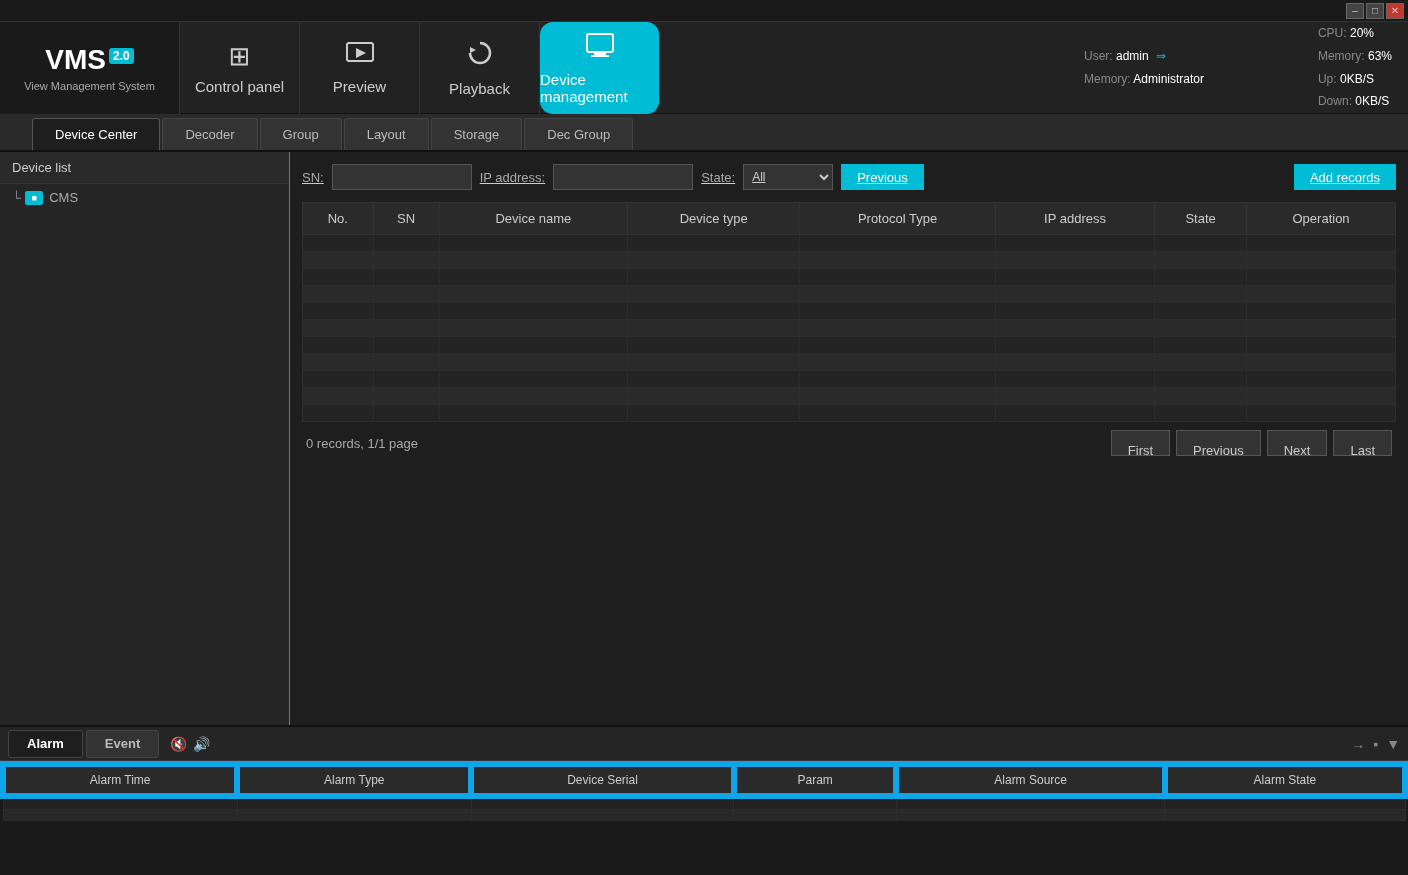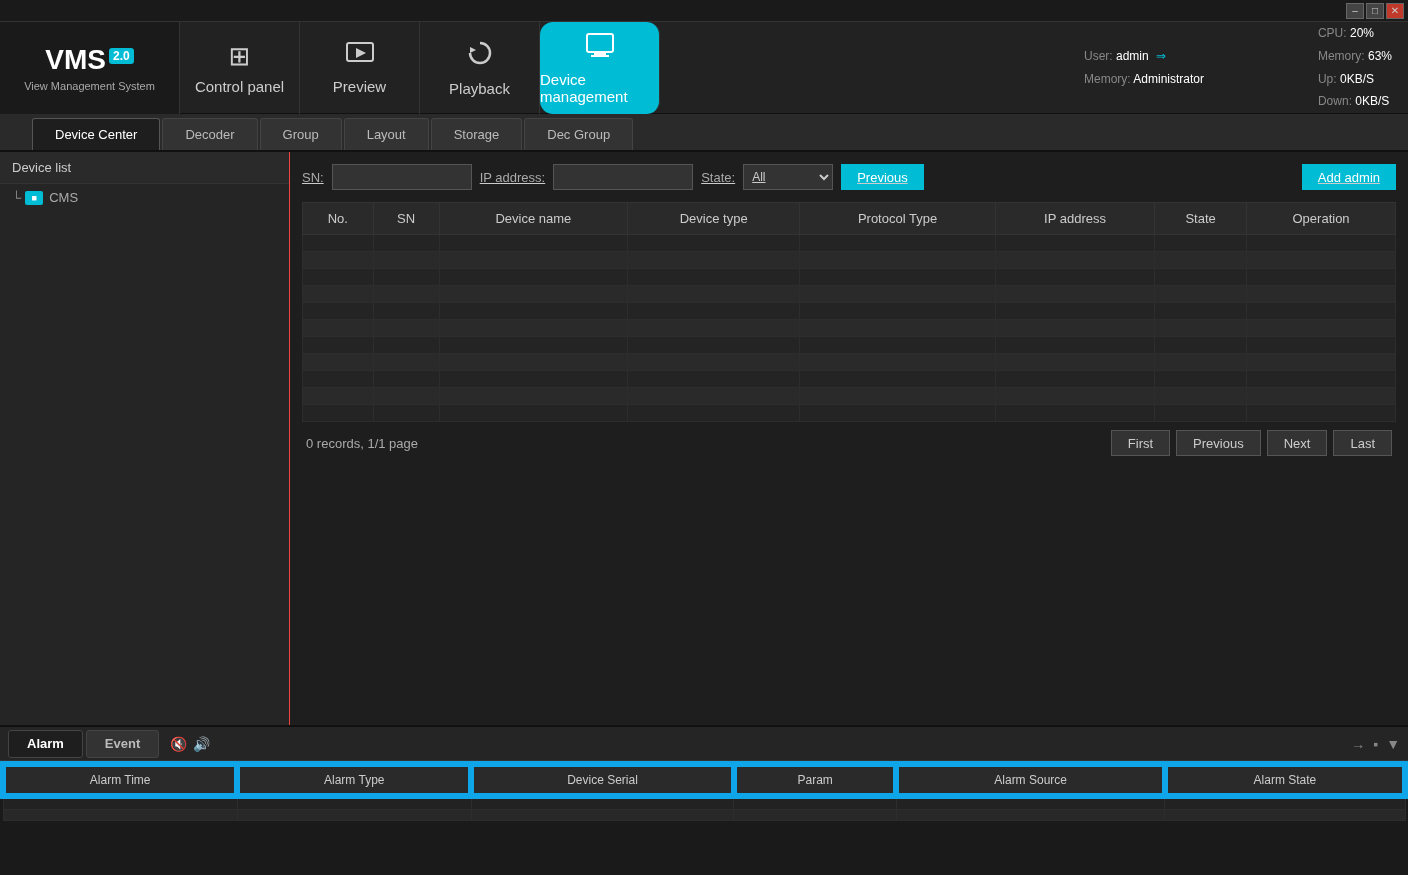--- a/index.html
+++ b/index.html
@@ -292,21 +292,21 @@
     }
     .pag-buttons {
       display: flex;
       gap: 6px;
     }
     .pag-btn {
       background: #333;
       border: 1px solid #555;
       color: #ccc;
       height: 26px;
-      padding: 4px 16px;
+      padding: 12px 16px;
       cursor: pointer;
       font-size: 13px;
     }
 
     
     .bottom-panel {
       height: 150px;
       background: #1a1a1a;
       border-top: 2px solid #111;
     }
@@ -484,21 +484,21 @@
       <input class="filter-input" type="text" style="">
       <span class="filter-label">IP address:</span>
       <input class="filter-input" type="text" style="">
       <span class="filter-label">State:</span>
       <select class="filter-select">
         <option>All</option>
         <option>Online</option>
         <option>Offline</option>
       </select>
       <button class="retrieve-btn">Previous</button>
-      <button class="add-device-btn">Add admin</button>
+      <button class="add-device-btn">Add records</button>
     </div>
 
     <table class="device-table">
       <thead>
         <tr>
           <th>No.</th>
           <th>SN</th>
           <th>Device name</th>
           <th>Device type</th>
           <th>Protocol Type</th>

